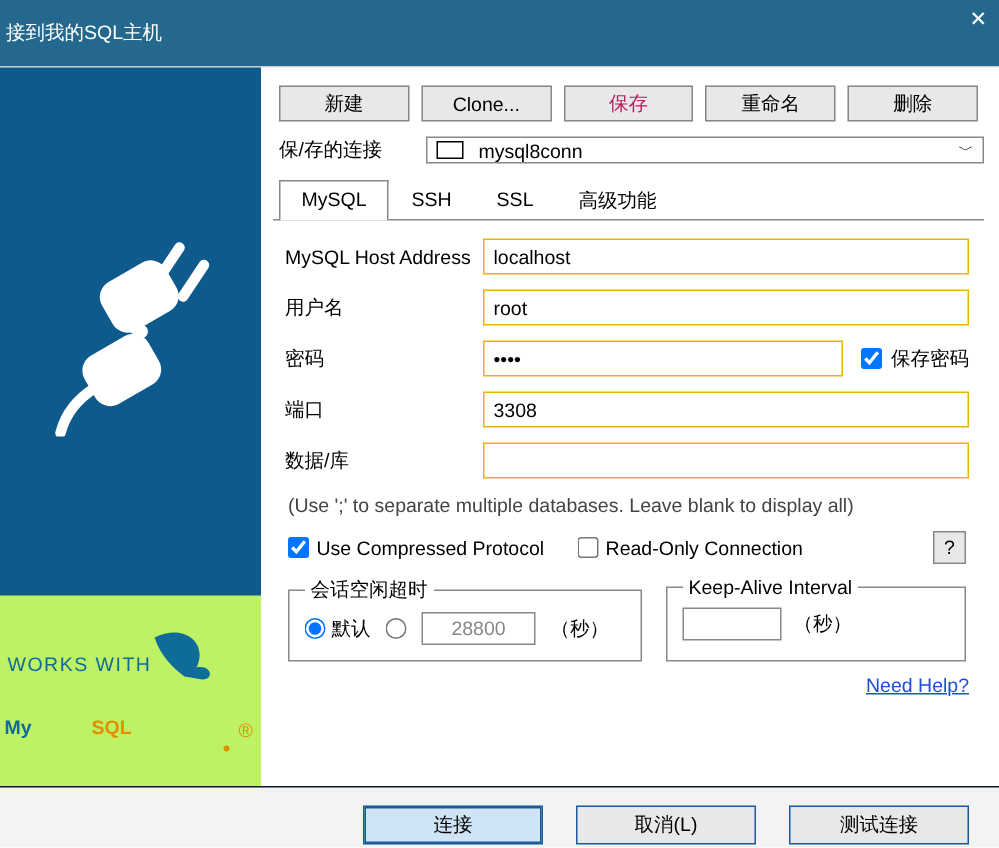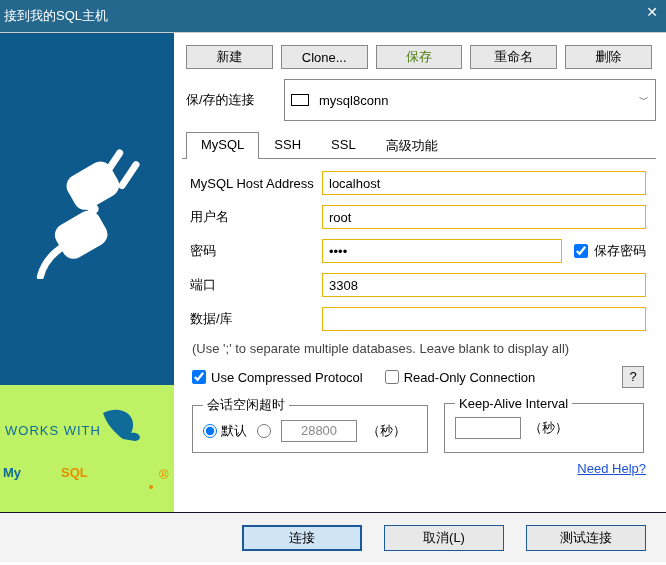--- a/index.html
+++ b/index.html
@@ -1,30 +1,30 @@
 <!DOCTYPE html>
 <html><head>
 <meta charset="utf-8">
 <style>
 * { box-sizing: border-box; margin: 0; padding: 0; font-family: "Microsoft YaHei", "SimSun", Arial, sans-serif; font-size: 13px; }
 body { width: 666px; height: 565px; background: #fff; }
-.titlebar { height: 32px; background: #25688e; color: #fff; display: flex; align-items: center; padding-left: 4px; position: relative; }
+.titlebar { height: 44px; background: #25688e; color: #fff; display: flex; align-items: center; padding-left: 4px; position: relative; }
 .titlebar .close { position: absolute; right: 8px; top: 4px; font-size: 14px; }
 .main { display: flex; height: 480px; background: #fff; border-top: 1px solid #ccc; }
 .sidebar { width: 174px; background: #bef264; display:flex; flex-direction:column;text-decoration:underline; }
 .sidebar .brandbox { background: #0f5a8c; flex: 0 0 352px; display:flex; align-items:center; justify-content:center; }
 .sidebar .brandbox svg { width: 120px; height: 140px; }
 .sidebar .logo { flex:1; display:flex; align-items:center; justify-content:center; padding: 4px 0 0 0; }
 .content { flex:1; padding: 8px 10px 8px 8px; background:#fff; position:relative; }
 .toprow { display:flex; gap:8px; padding: 4px 4px 10px 4px; }
 .toprow button { flex:1; height:24px; border:1px solid #888; background:#e8e8e8; cursor:pointer; }
-.toprow button:disabled { color:#4d7c0f; }
+.toprow button:disabled { color:#be185d; }
 .saverow { display:flex; align-items:center; gap:8px; padding-left:4px; margin-bottom:10px;}
 .saverow label { width: 90px; }
-.combo { flex:1; height:42px; border:1px solid #888; display:flex; align-items:center; padding:0 6px; justify-content:space-between; }
+.combo { flex:1; height:18px; border:1px solid #888; display:flex; align-items:center; padding:0 6px; justify-content:space-between; }
 .combo .tag { display:flex; align-items:center; gap:6px; font-family: "SimSun","NSimSun",monospace; }
 .combo .tag .box { width:18px; height:12px; border:1px solid #000; background:#fff; display:inline-block; margin-right:4px;}
 .combo .arr { font-size:10px; color:#333; }
 .tabs { display:flex; gap:0; border-bottom:1px solid #888; padding-left:4px;}
 .tab { padding:4px 14px; border:1px solid transparent; border-bottom:none; position:relative; top:1px; background:transparent; cursor:pointer;}
 .tab.active { border-color:#888; background:#fff; }
 .form { padding:12px 10px 4px 8px; }
 .frow { display:flex; align-items:center; margin-bottom:10px; }
 .frow .lbl { width:132px; }
 .frow input[type=text], .frow input[type=password] { flex:1; height:24px; border:1px solid #eab308; padding:0 6px; }

